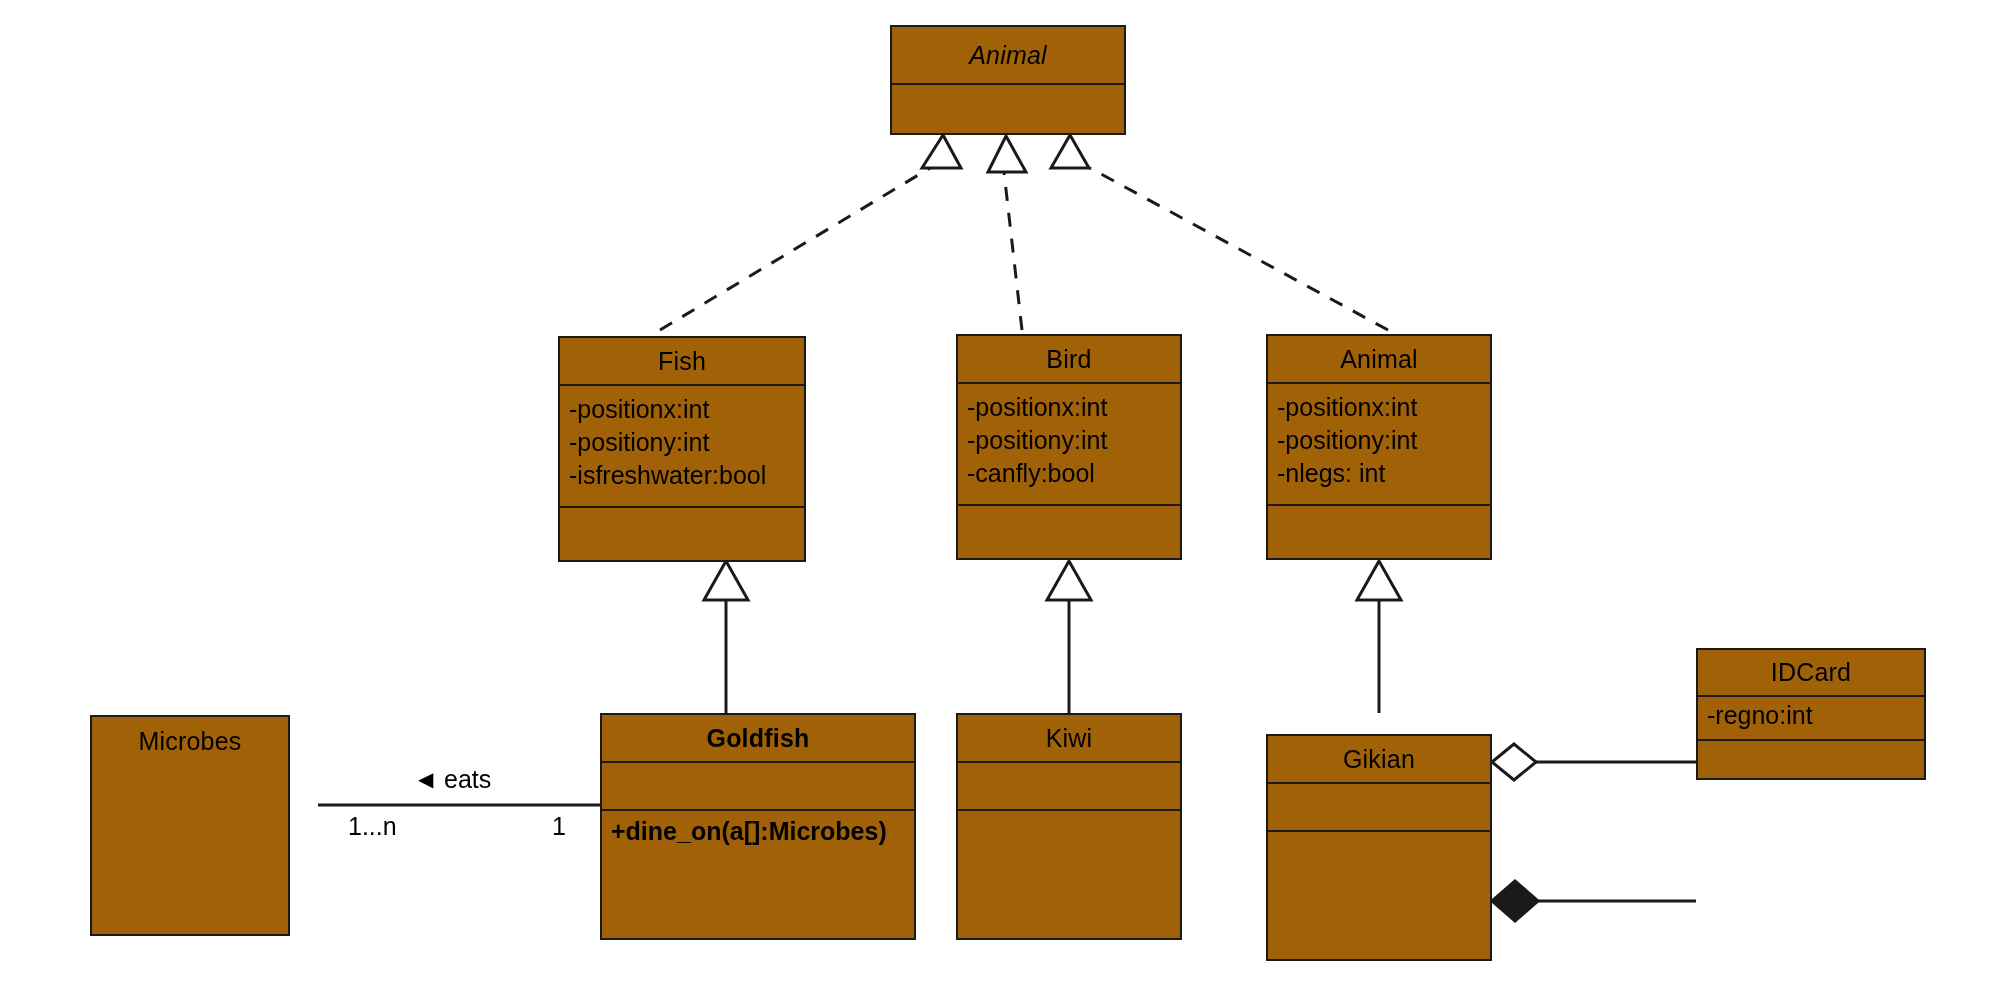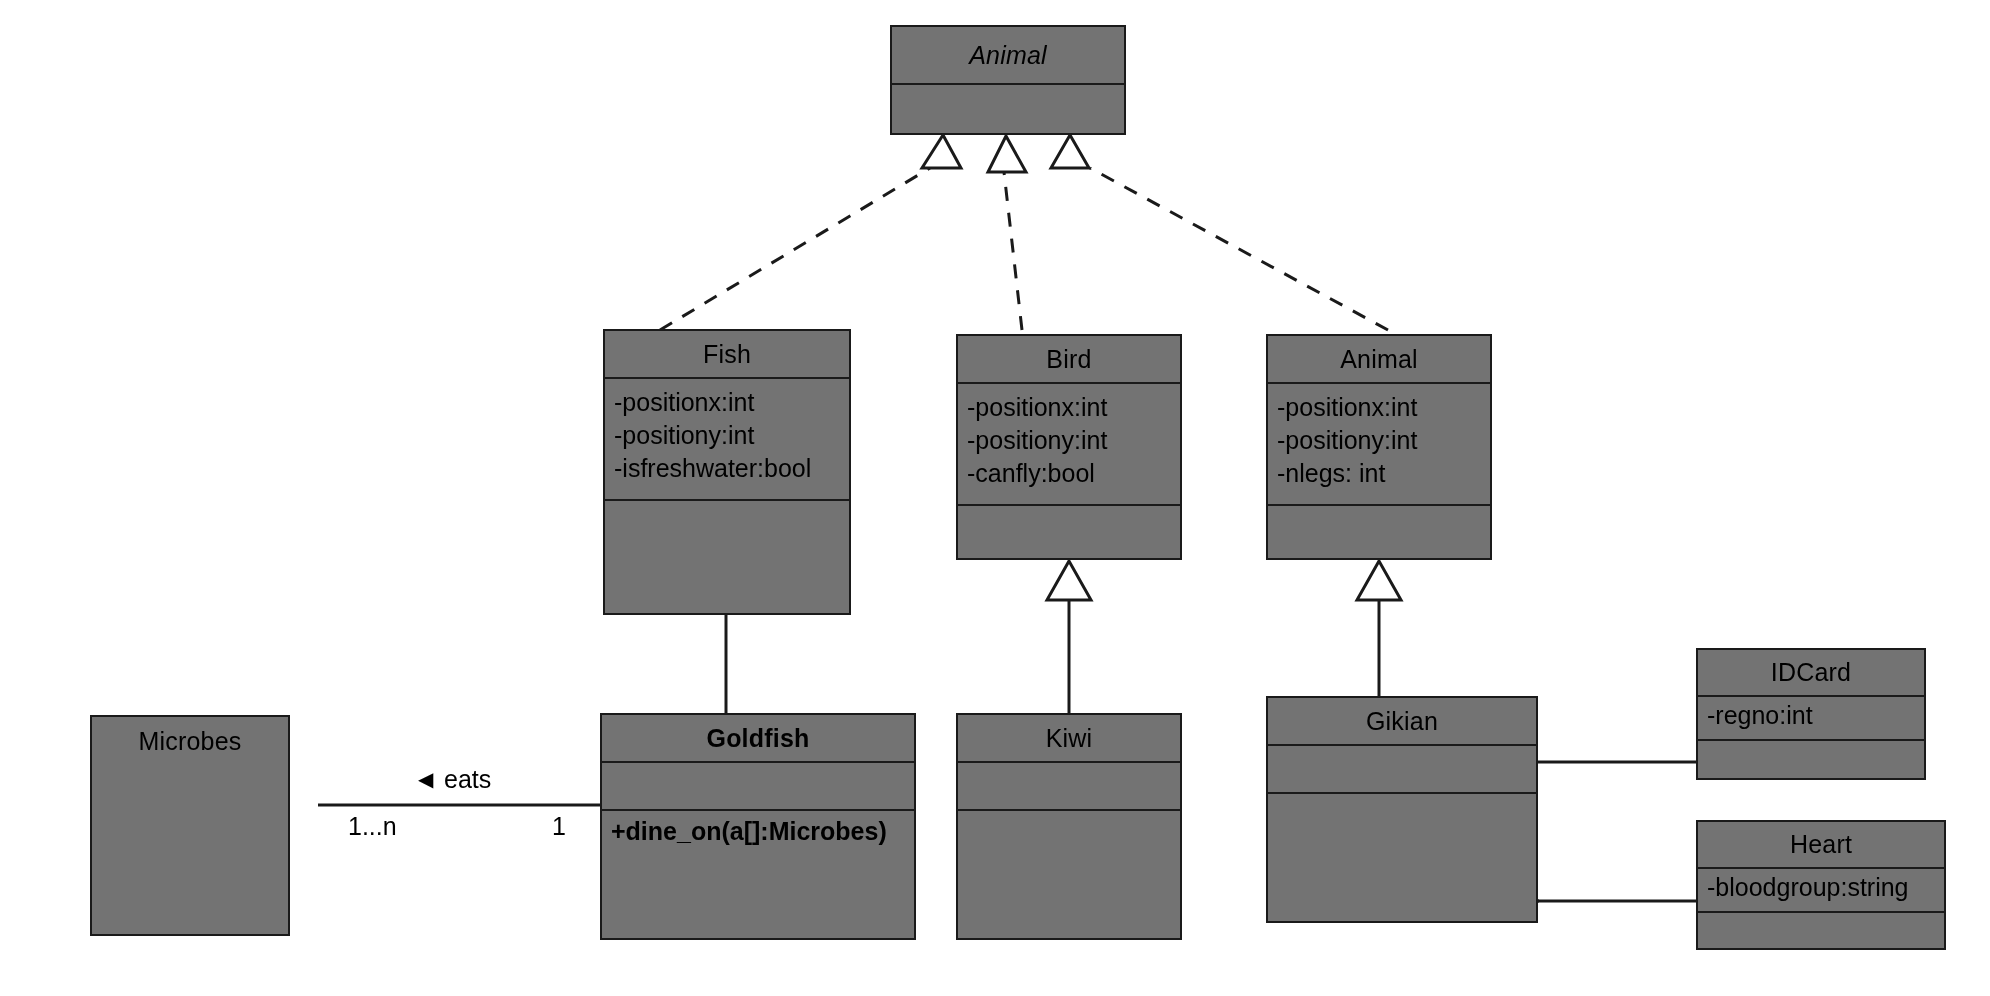--- a/index.html
+++ b/index.html
@@ -1,21 +1,21 @@
 <!DOCTYPE html>
 <html><head>
 <meta charset="utf-8">
 <style>
   html,body{margin:0;padding:0;background:#ffffff;}
   body{width:1990px;height:996px;position:relative;overflow:hidden;
        font-family:"Liberation Sans","DejaVu Sans",sans-serif;color:#000;}
   #canvas{position:absolute;left:0;top:0;width:1990px;height:996px;}
   svg.edges{position:absolute;left:0;top:0;width:1990px;height:996px;pointer-events:none;}
 
-  .uml-class{position:absolute;box-sizing:border-box;border:2px solid #1a1a1a;background:#737373;}
+  .uml-class{position:absolute;box-sizing:border-box;border:2px solid #1a1a1a;background:#a16207;}
   .compartment{box-sizing:border-box;border-bottom:2px solid #1a1a1a;overflow:hidden;}
   .compartment:last-child{border-bottom:none;}
   .cname{display:flex;align-items:center;justify-content:center;
          font-size:25px;line-height:1;letter-spacing:.2px;}
   .cname.italic{font-style:italic;}
   .members{padding:7px 9px 0 9px;}
   .member{font-size:25px;line-height:33px;white-space:nowrap;}
   .member.italic{font-style:italic;}
 
   .edge-label{position:absolute;font-size:25px;line-height:1;white-space:nowrap;}
@@ -71,21 +71,21 @@
     </g>
   </svg>
 
   <div class="uml-class" style="left:890px;top:25px;width:236px;height:110px;">
     <div class="compartment cname italic" style="height:58px;">
       <span>Animal</span>
     </div>
     <div class="compartment members" style="height:12px;padding:0;"></div>
   </div>
 
-  <div class="uml-class" style="left:558px;top:329px;width:248px;height:286px;margin-left:45px;">
+  <div class="uml-class" style="left:558px;top:336px;width:248px;height:226px;">
     <div class="compartment cname" style="height:48px;">
       <span>Fish</span>
     </div>
     <div class="compartment members" style="height:122px;">
       <div class="member">-positionx:int</div>
       <div class="member">-positiony:int</div>
       <div class="member">-isfreshwater:bool</div>
     </div>
     <div class="compartment members"></div>
   </div>
@@ -125,21 +125,21 @@
   </div>
 
   <div class="uml-class" style="left:956px;top:713px;width:226px;height:227px;">
     <div class="compartment cname" style="height:48px;">
       <span>Kiwi</span>
     </div>
     <div class="compartment members" style="height:48px;"></div>
     <div class="compartment members"></div>
   </div>
 
-  <div class="uml-class" style="left:1266px;top:696px;width:272px;height:227px;">
+  <div class="uml-class" style="left:1266px;top:734px;width:226px;height:227px;">
     <div class="compartment cname" style="height:48px;">
       <span>Gikian</span>
     </div>
     <div class="compartment members" style="height:48px;"></div>
     <div class="compartment members"></div>
   </div>
 
   <div class="uml-class" style="left:90px;top:715px;width:200px;height:221px;">
     <div class="compartment cname" style="height:48px;border-bottom:none;">
       <span>Microbes</span>
@@ -149,28 +149,19 @@
   <div class="uml-class" style="left:1696px;top:648px;width:230px;height:132px;">
     <div class="compartment cname" style="height:47px;">
       <span>IDCard</span>
     </div>
     <div class="compartment members" style="height:44px;padding-top:2px;">
       <div class="member">-regno:int</div>
     </div>
     <div class="compartment members"></div>
   </div>
 
-  <div class="uml-class" style="left:1696px;top:820px;width:250px;height:130px;">
-    <div class="compartment cname" style="height:47px;">
-      <span>Heart</span>
-    </div>
-    <div class="compartment members" style="height:44px;padding-top:2px;">
-      <div class="member">-bloodgroup:string</div>
-    </div>
-    <div class="compartment members"></div>
-  </div>
 
   <span class="edge-label" style="left:418px;top:769px;font-size:20px;">◀</span>
   <span class="edge-label" style="left:444px;top:767px;">eats</span>
   <span class="mult" style="left:348px;top:814px;">1...n</span>
   <span class="mult" style="left:552px;top:814px;">1</span>
 
 </div>
 
 </body></html>

